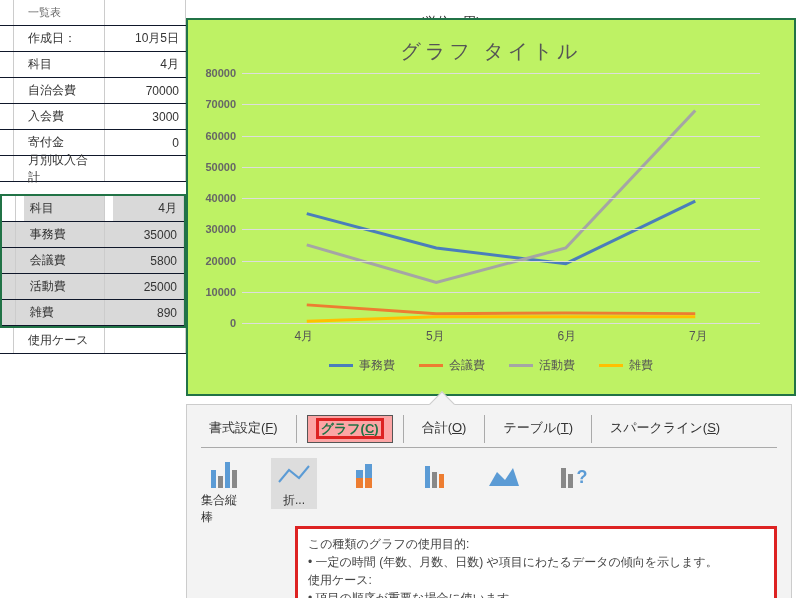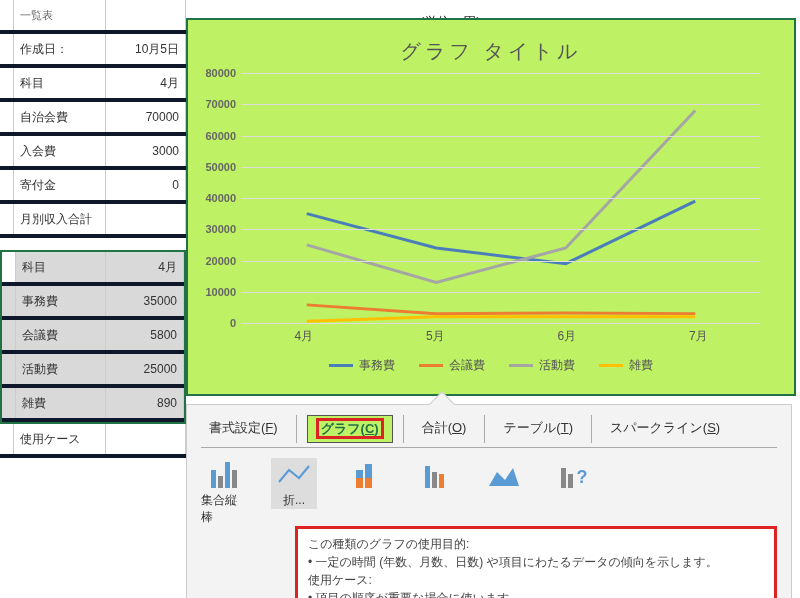--- a/index.html
+++ b/index.html
@@ -11,21 +11,21 @@
     width: 800px;
     height: 598px;
     overflow: hidden;
     position: relative;
   }
   .sheet {
     position: absolute;
     left: 0; top: 0;
     width: 186px;
   }
-  .row { display: flex; border-bottom: 4px solid #0f172a; height: 34px; }
+  .row { display: flex; border-bottom: 1px solid #0f172a; height: 26px; gap: 8px; }
   .cell {
     border-right: 1px solid #ccc;
     padding: 4px 6px;
     font-size: 12px;
     display: flex;
     align-items: center;
     min-width: 0;
   }
   .c1 { width: 14px; }
   .c2 { width: 92px; }
@@ -65,21 +65,21 @@
     top: -10px; left: 246px;
     width: 18px; height: 18px;
     background: #f3f3f3;
     border-left: 1px solid #ccc;
     border-top: 1px solid #ccc;
     transform: rotate(45deg);
   }
   .tabs { display: flex; gap: 4px; border-bottom: 1px solid #aaa; padding-bottom: 4px; margin-bottom: 10px;}
   .tab { padding: 4px 8px; font-size: 13px; color: #333; cursor: pointer; }
   .tab u { text-decoration: underline; }
-  .tab.active { color: #217346; font-weight: bold; border: 1px solid #555; background: #bef264;}
+  .tab.active { color: #217346; font-weight: bold; border: 1px solid #555; background: #fca5a5;}
   .hl-red { border: 3px solid #d22; padding: 0 2px; }
   .sep { width: 1px; background: #aaa; margin: 0 6px; }
 
   .chart-types { display: flex; gap: 24px; align-items: flex-start; margin-bottom: 8px;}
   .ctype { display: flex; flex-direction: column; align-items: center; gap: 4px; font-size: 12px; color: #333; cursor: pointer; width: 46px;}
   .ctype.active { background: #ddd; }
   .ct-icon { width: 36px; height: 30px; display: flex; align-items: flex-end; justify-content: center; gap: 2px;}
   .bar { width: 5px; background: #5b9bd5; }
   .barG { background: #888;}
   .line-icon svg { width: 34px; height: 26px; }

